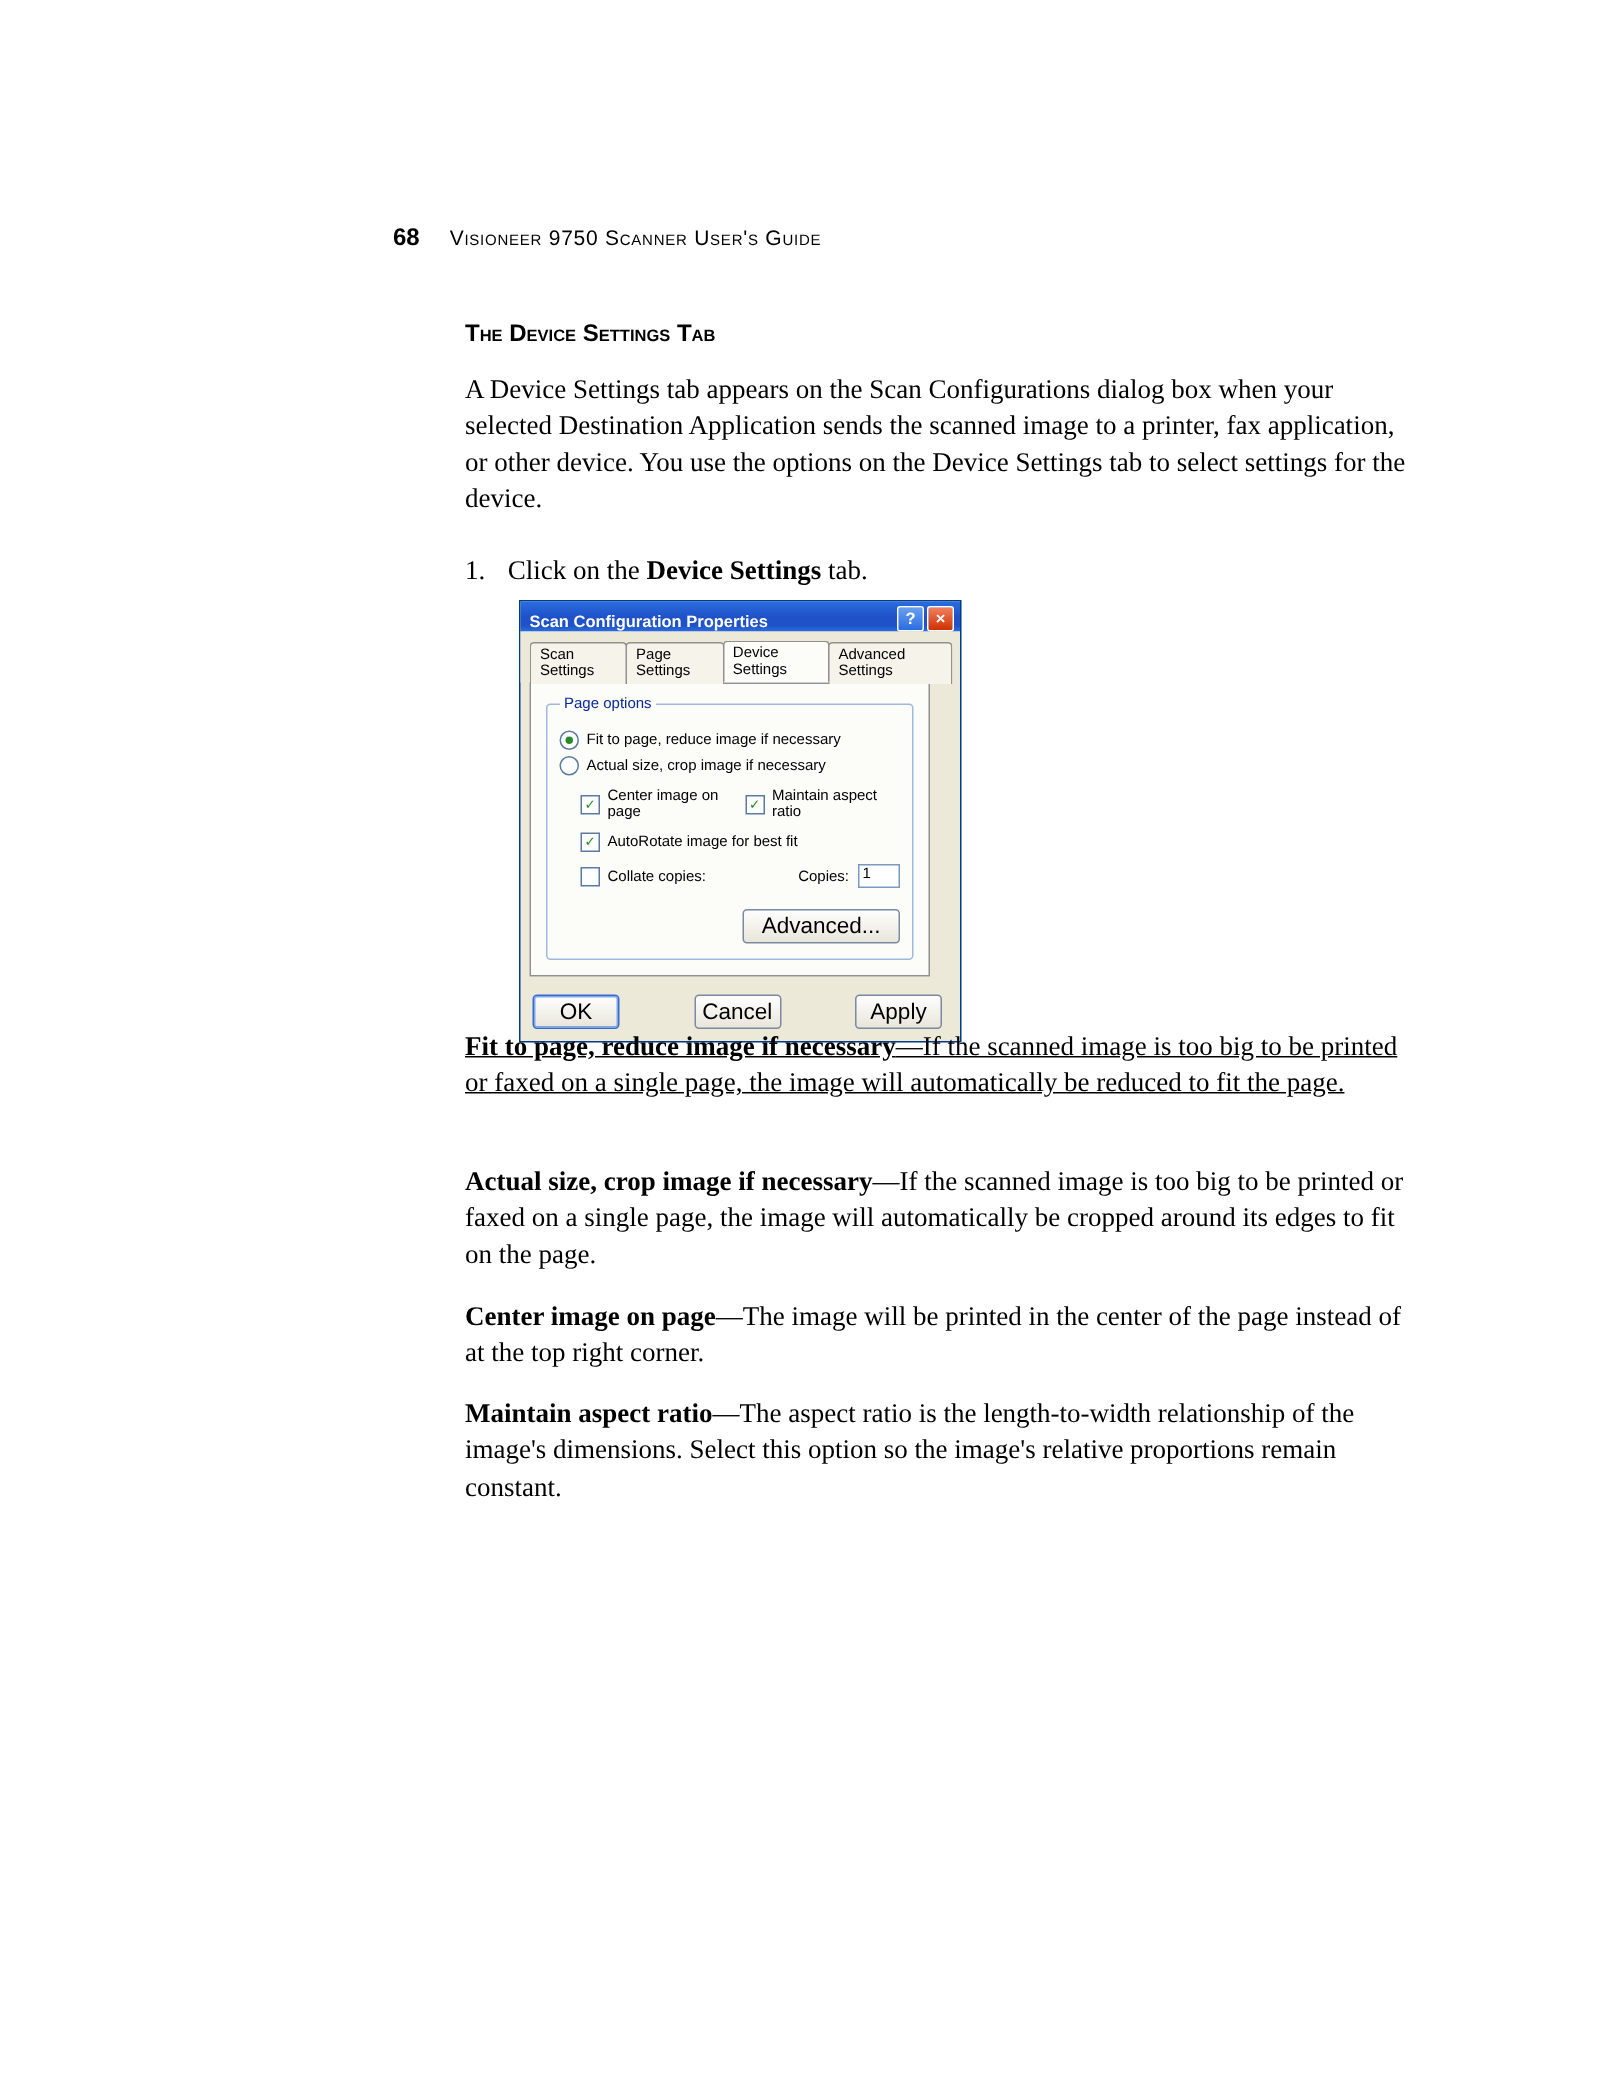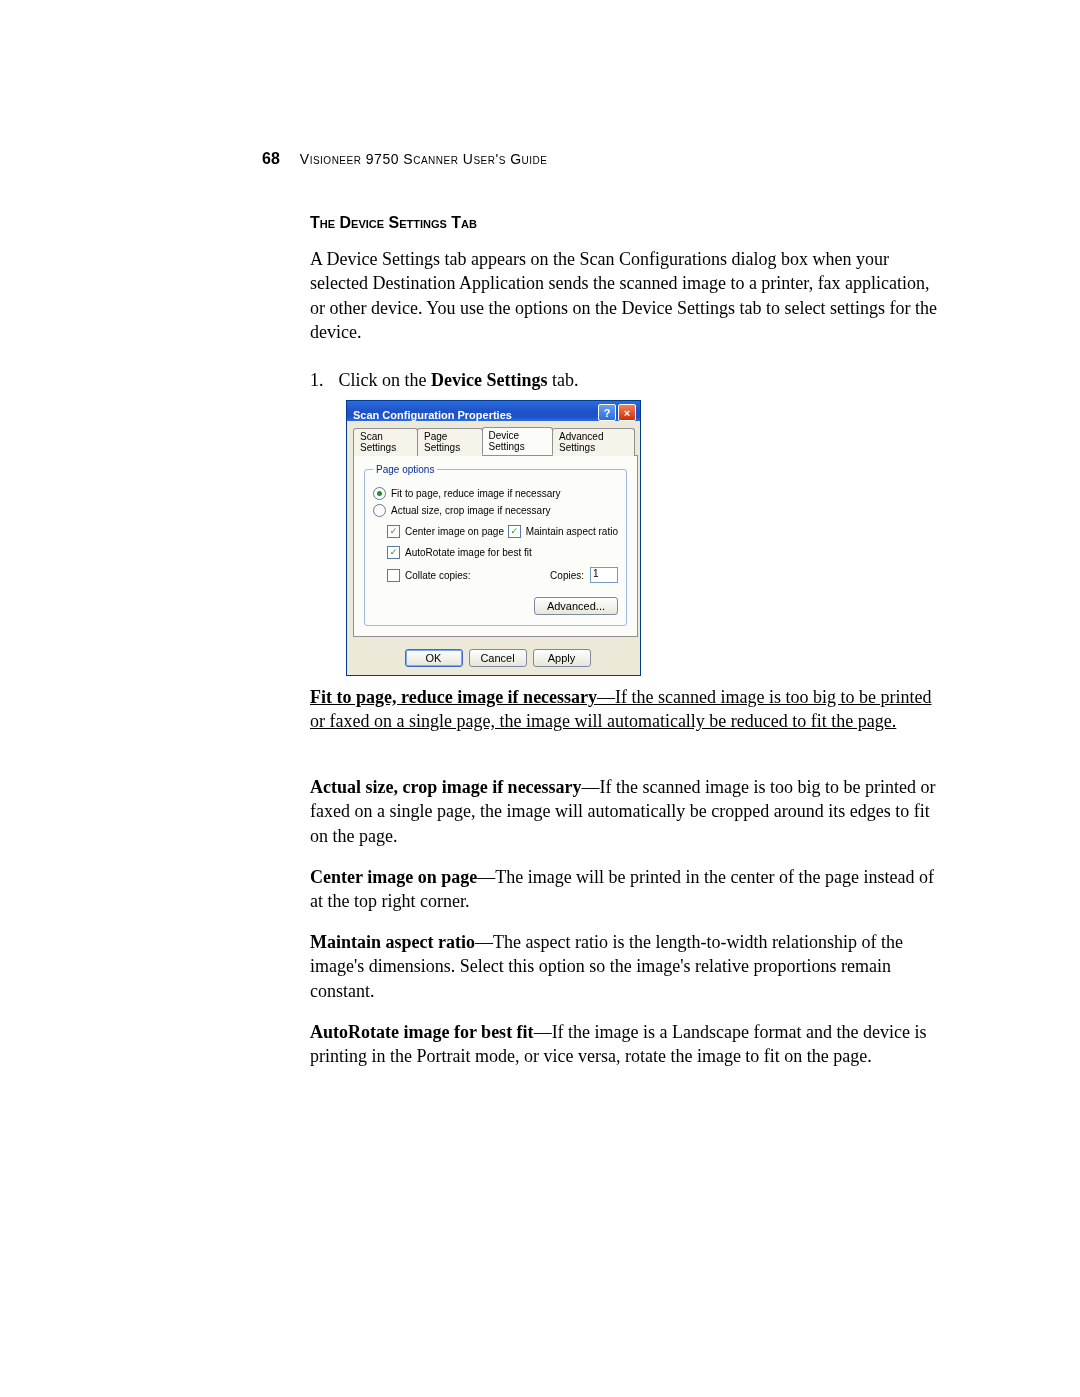--- a/index.html
+++ b/index.html
@@ -120,21 +120,21 @@
     position: relative;
     top: 1px;
   }
   .tab.active {
     background: #fcfcf8;
     border-bottom: 1px solid #fcfcf8;
     z-index: 2;
     top: 0px;
   }
   .tab-body {
-    margin: 0 2px 6px 6px;
+    margin: 0 20px 6px 6px;
     background: #fcfcf8;
     border: 1px solid #909090;
     padding: 8px 8px 10px 8px;
   }
   fieldset.page-options {
     border: 1px solid #a0b8e0;
     border-radius: 3px;
     padding: 8px 8px 10px 8px;
   }
   fieldset.page-options legend {
@@ -198,32 +198,32 @@
   .adv-row {
     display: flex;
     justify-content: flex-end;
     margin-top: 10px;
   }
   .xp-btn {
     border: 1px solid #7a8aa0;
     background: linear-gradient(#fefefe, #e8e6da);
     border-radius: 3px;
     padding: 2px 12px;
-    font-size: 11px;
+    font-size: 15px;
     font-family: Tahoma, Arial, sans-serif;
   }
   .xp-btn.default {
     border: 1px solid #3a6ad0;
     box-shadow: 0 0 0 1px #7aaaf0 inset;
   }
   .dialog-buttons {
     display: flex;
-    justify-content: center;
+    justify-content: space-between;
     gap: 6px;
-    padding: 6px 0 8px 8px;
+    padding: 6px 12px 8px 8px;
   }
   .dialog-buttons .xp-btn { width: 58px; text-align: center; padding: 2px 0; }
 
   
   .desc { position: absolute; left: 310px; width: 638px; font-size: 18px; line-height: 1.35; }
   .d1 { top: 685px; text-decoration: underline; }
   .d2 { top: 775px; }
   .d3 { top: 865px; }
   .d4 { top: 930px; }
   .d5 { top: 1020px; }
@@ -321,17 +321,14 @@
   </div>
   <div class="desc d2">
     <span class="bold">Actual size, crop image if necessary</span><span>—If the scanned image is too big to be printed or faxed on a single page, the image will automatically be cropped around its edges to fit on the page.</span>
   </div>
   <div class="desc d3">
     <span class="bold">Center image on page</span><span>—The image will be printed in the center of the page instead of at the top right corner.</span>
   </div>
   <div class="desc d4">
     <span class="bold">Maintain aspect ratio</span><span>—The aspect ratio is the length-to-width relationship of the image's dimensions. Select this option so the image's relative proportions remain constant.</span>
   </div>
-  <div class="desc d5">
-    <span class="bold">AutoRotate image for best fit</span><span>—If the image is a Landscape format and the device is printing in the Portrait mode, or vice versa, rotate the image to fit on the page.</span>
-  </div>
 
 </div>
 
 </body></html>

